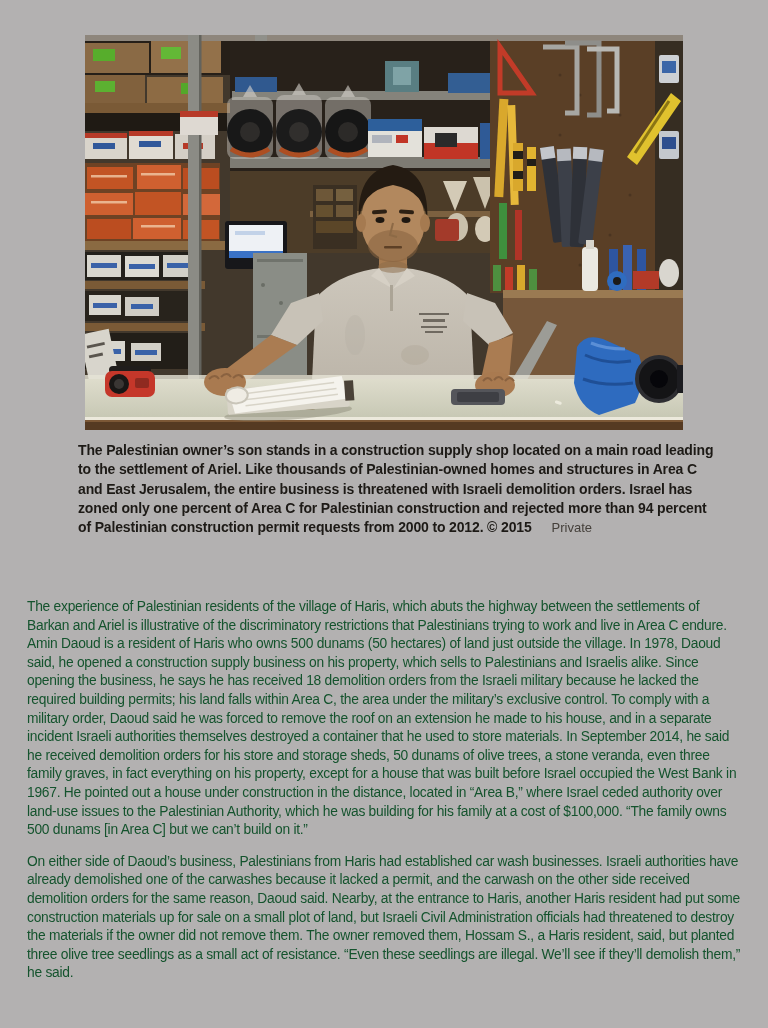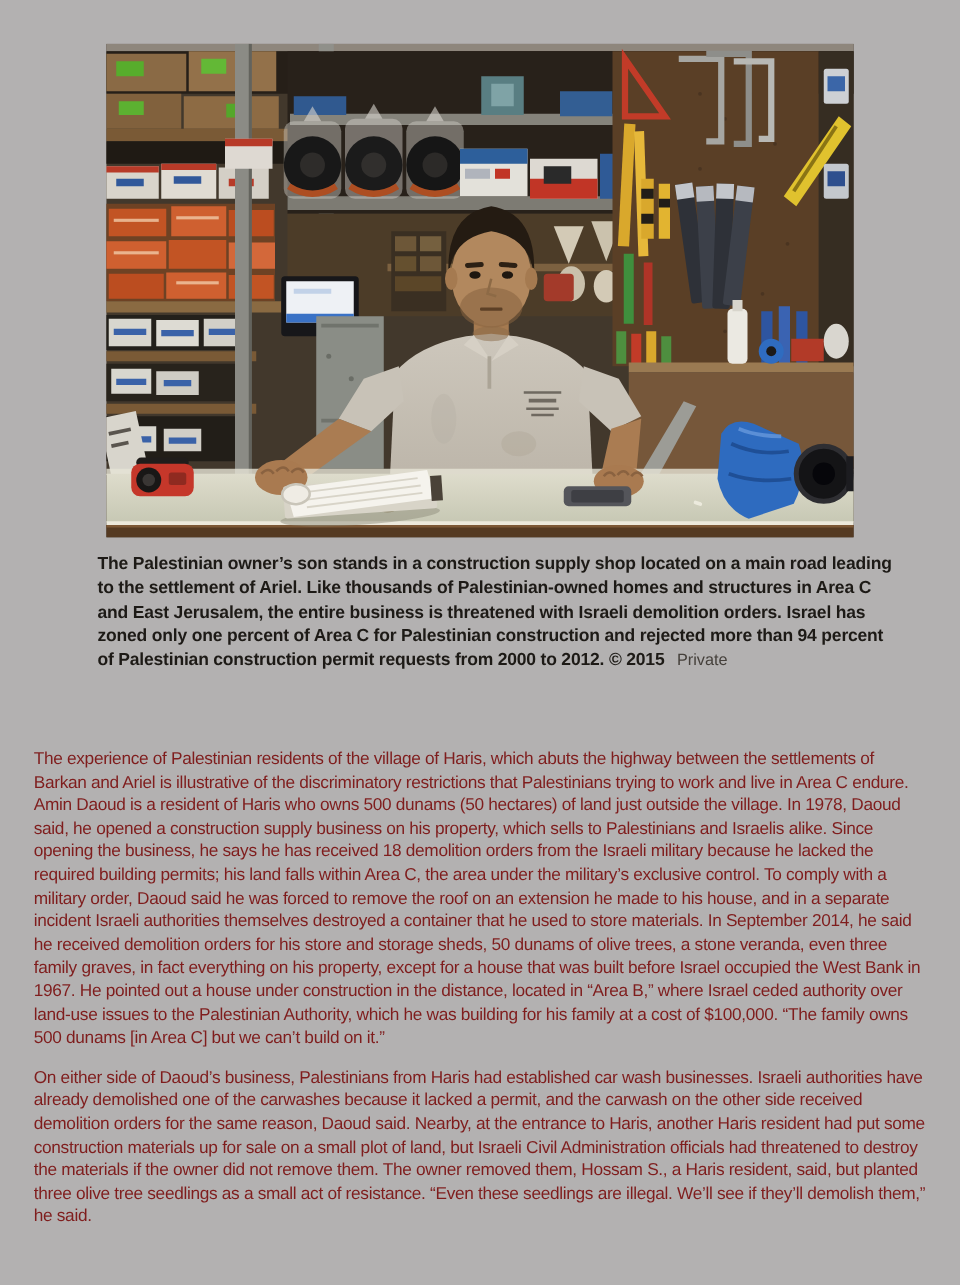--- a/index.html
+++ b/index.html
@@ -14,26 +14,26 @@
     margin:0;padding:0;
   }
   .photo svg{display:block;width:598px;height:395px;}
   .caption{
     position:absolute;left:78px;top:441px;width:644px;margin:0;
     font-weight:700;font-size:14px;line-height:19.3px;letter-spacing:-0.15px;
     color:#1d1a16;
   }
   .credit{
     font-weight:400;font-size:13px;color:#45403b;letter-spacing:0;
-    margin-left:10px;
+    margin-left:20px;
   }
   .article{
     position:absolute;left:27px;top:598px;width:717px;
     font-size:13.8px;line-height:18.6px;letter-spacing:-0.25px;
-    color:#7f1d1d;
+    color:#14532d;
   }
   .article p{margin:0 0 13px 0;}
 </style>
 </head>
 <body>
 
 <div class="page">
 
   <figure class="photo">
     <svg viewBox="0 0 598 395" preserveAspectRatio="none">

